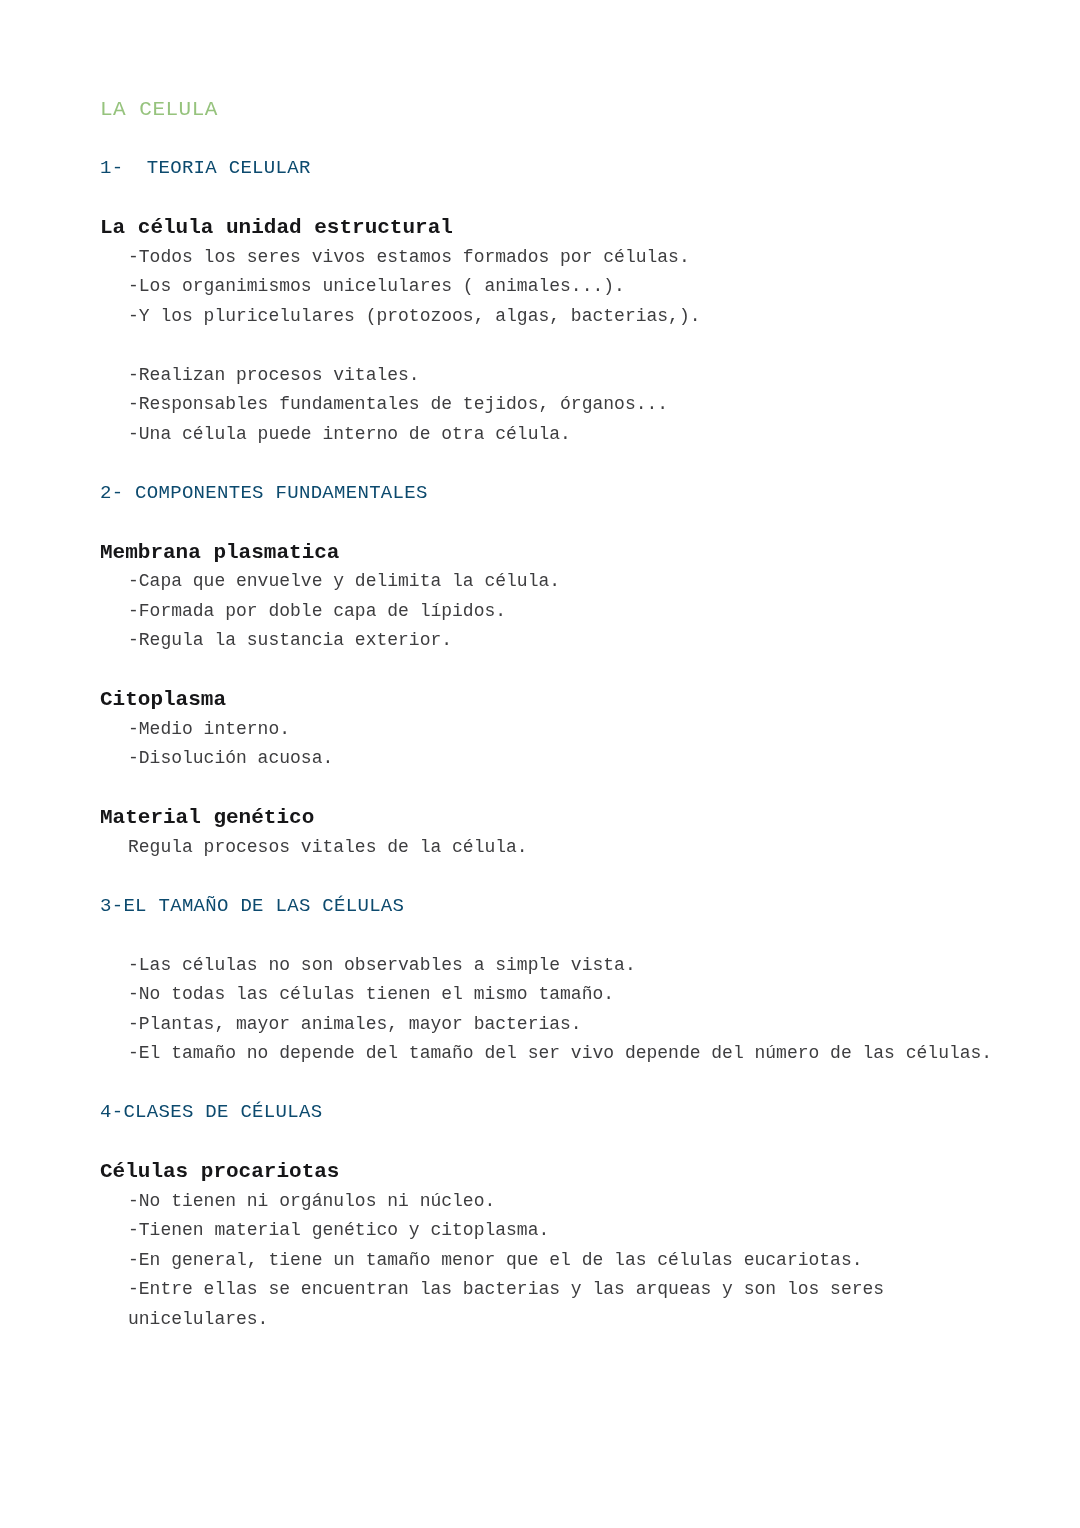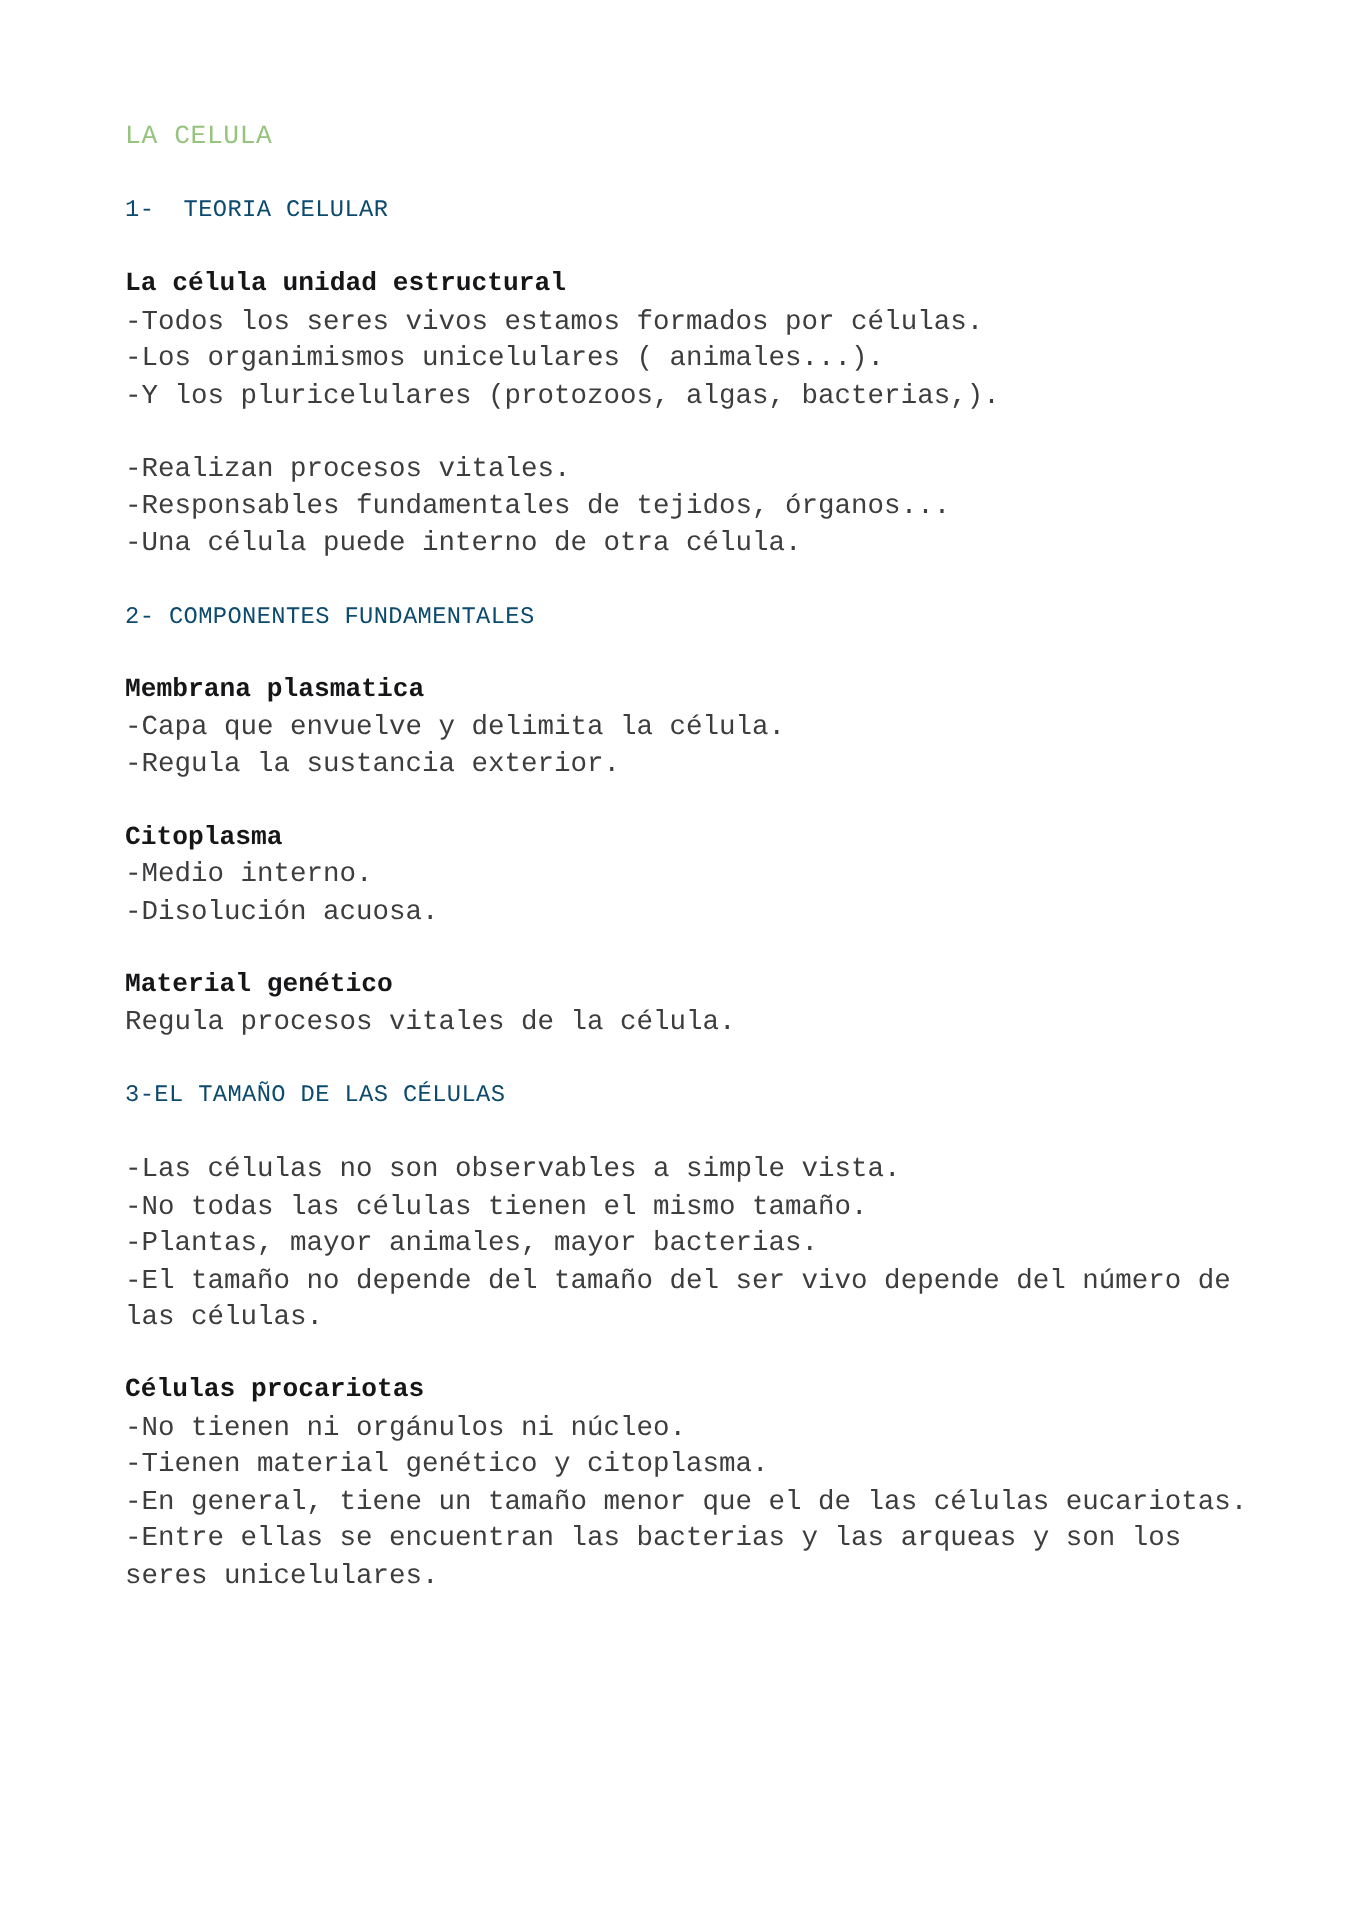--- a/index.html
+++ b/index.html
@@ -36,22 +36,23 @@
     font-size: 19px;
     color: #0c4a6e;
     letter-spacing: 0.3px;
   }
   .subheading {
     font-size: 21px;
     font-weight: 700;
     color: #161618;
   }
   .line {
-    font-size: 22px;
+    font-size: 18px;
     color: #3d3d3f;
+    margin-left: 28px;
   }
 </style>
 </head>
 <body>
 
 <div class="page">
   <div class="content">
 
     <div class="block title" style="color: rgb(150, 195, 125);">LA CELULA</div>
 
@@ -68,20 +69,21 @@
       <div class="line">-Realizan procesos vitales.</div>
       <div class="line">-Responsables fundamentales de tejidos, órganos...</div>
       <div class="line">-Una célula puede interno de otra célula.</div>
     </div>
 
     <div class="block heading">2- COMPONENTES FUNDAMENTALES</div>
 
     <div class="block">
       <div class="subheading">Membrana plasmatica</div>
       <div class="line">-Capa que envuelve y delimita la célula.</div>
+      <div class="line">-Formada por doble capa de lípidos.</div>
       <div class="line">-Regula la sustancia exterior.</div>
     </div>
 
     <div class="block">
       <div class="subheading">Citoplasma</div>
       <div class="line">-Medio interno.</div>
       <div class="line">-Disolución acuosa.</div>
     </div>
 
     <div class="block">
@@ -91,20 +93,21 @@
 
     <div class="block heading">3-EL TAMAÑO DE LAS CÉLULAS</div>
 
     <div class="block">
       <div class="line">-Las células no son observables a simple vista.</div>
       <div class="line">-No todas las células tienen el mismo tamaño.</div>
       <div class="line">-Plantas, mayor animales, mayor bacterias.</div>
       <div class="line">-El tamaño no depende del tamaño del ser vivo depende del número de las células.</div>
     </div>
 
+    <div class="block heading">4-CLASES DE CÉLULAS</div>
 
     <div class="block">
       <div class="subheading">Células procariotas</div>
       <div class="line">-No tienen ni orgánulos ni núcleo.</div>
       <div class="line">-Tienen material genético y citoplasma.</div>
       <div class="line">-En general, tiene un tamaño menor que el de las células eucariotas.</div>
       <div class="line">-Entre ellas se encuentran las bacterias y las arqueas y son los seres unicelulares.</div>
     </div>
 
   </div>

